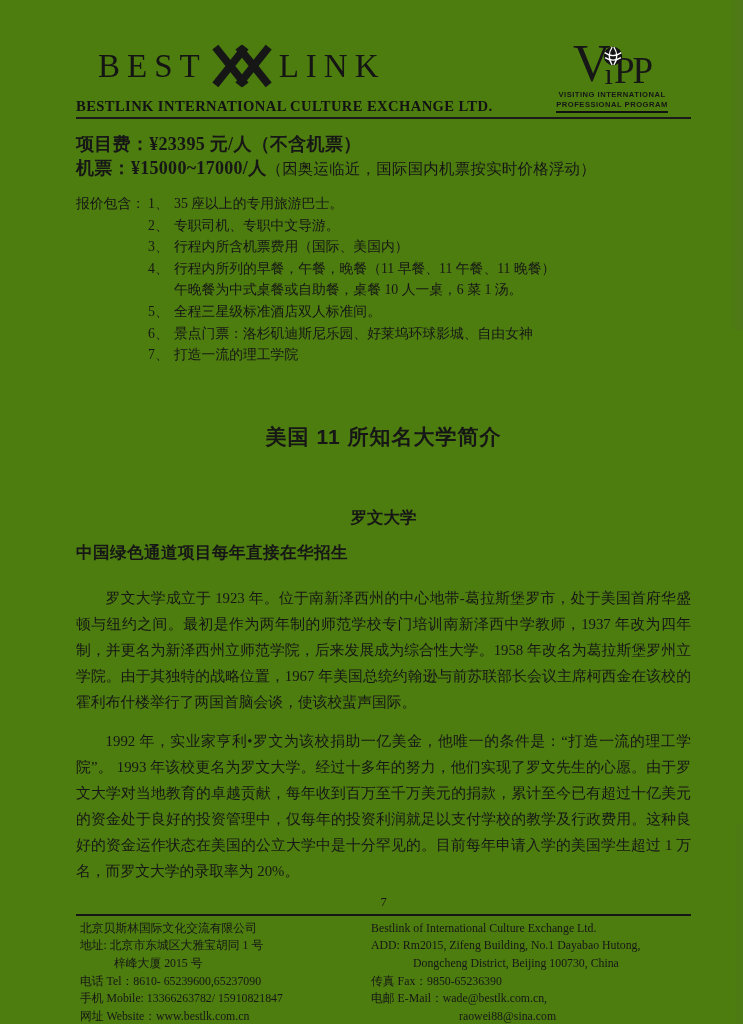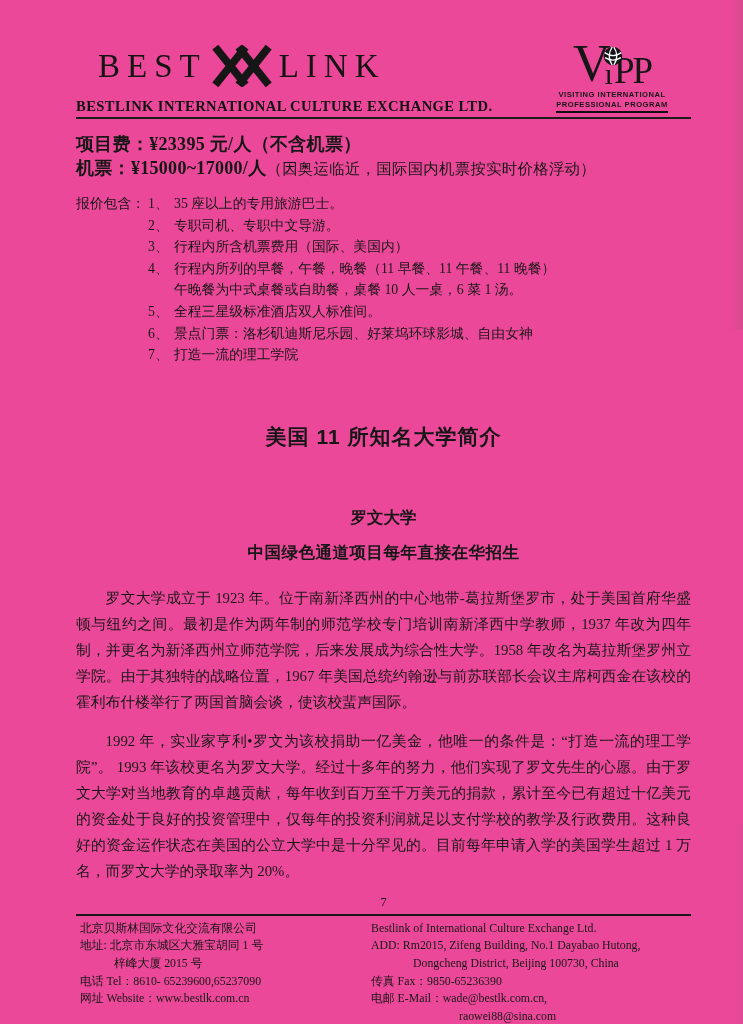--- a/index.html
+++ b/index.html
@@ -1,20 +1,20 @@
 <!DOCTYPE html>
 <html><head>
 <meta charset="utf-8">
 <style>
   html,body { margin:0; padding:0; background:#9a9a9a; }
   .page {
     position:relative;
     width:743px; height:1024px;
     margin:0 auto;
-    background:#ec4899;
+    background:#4d7c0f;
     color:#161616;
     font-family:"Liberation Serif","DejaVu Serif",serif;
     overflow:hidden;
     box-sizing:border-box;
   }
   
   .artifact-right-top {
     position:absolute; right:0; top:0; width:14px; height:330px;
     background:linear-gradient(to left, rgba(90,90,90,.14), rgba(0,0,0,0));
     pointer-events:none;
@@ -70,21 +70,21 @@
     margin-top:57px; text-align:center;
     font-family:"Liberation Sans","DejaVu Sans",sans-serif;
     font-size:21px; font-weight:bold; letter-spacing:1px;
   }
   .section-title {
     margin-top:56px; text-align:center;
     font-family:"Liberation Sans","DejaVu Sans",sans-serif;
     font-size:16.5px; font-weight:bold;
   }
   .section-subtitle {
-    margin-top:13px; text-align:center;
+    margin-top:13px; text-align:left;
     font-family:"Liberation Sans","DejaVu Sans",sans-serif;
     font-size:16.5px; font-weight:bold; letter-spacing:.5px;
   }
   .para {
     margin:0; margin-top:21px;
     font-size:14.8px; line-height:26px;
     text-align:justify; text-indent:2em;
   }
   .para + .para { margin-top:13px; }
   .page-number { margin-top:11px; text-align:center; font-size:12.5px; }
@@ -214,20 +214,21 @@
     <p class="para">1992 年，实业家亨利•罗文为该校捐助一亿美金，他唯一的条件是：“打造一流的理工学院”。 1993 年该校更名为罗文大学。经过十多年的努力，他们实现了罗文先生的心愿。由于罗文大学对当地教育的卓越贡献，每年收到百万至千万美元的捐款，累计至今已有超过十亿美元的资金处于良好的投资管理中，仅每年的投资利润就足以支付学校的教学及行政费用。这种良好的资金运作状态在美国的公立大学中是十分罕见的。目前每年申请入学的美国学生超过 1 万名，而罗文大学的录取率为 20%。</p>
 
     <div class="page-number">7</div>
 
     <div class="footer">
       <div class="footer-col-left">
         <div>北京贝斯林国际文化交流有限公司</div>
         <div>地址: 北京市东城区大雅宝胡同 1 号</div>
         <div class="indent-sm">梓峰大厦 2015 号</div>
         <div>电话 Tel：8610- 65239600,65237090</div>
+        <div>手机 Mobile: 13366263782/ 15910821847</div>
         <div>网址 Website：www.bestlk.com.cn</div>
       </div>
       <div class="footer-col-right">
         <div>Bestlink of International Culture Exchange Ltd.</div>
         <div>ADD: Rm2015, Zifeng Building, No.1 Dayabao Hutong,</div>
         <div class="indent-md">Dongcheng District, Beijing 100730, China</div>
         <div>传真 Fax：9850-65236390</div>
         <div>电邮 E-Mail：wade@bestlk.com.cn,</div>
         <div class="indent-lg">raowei88@sina.com</div>
       </div>

